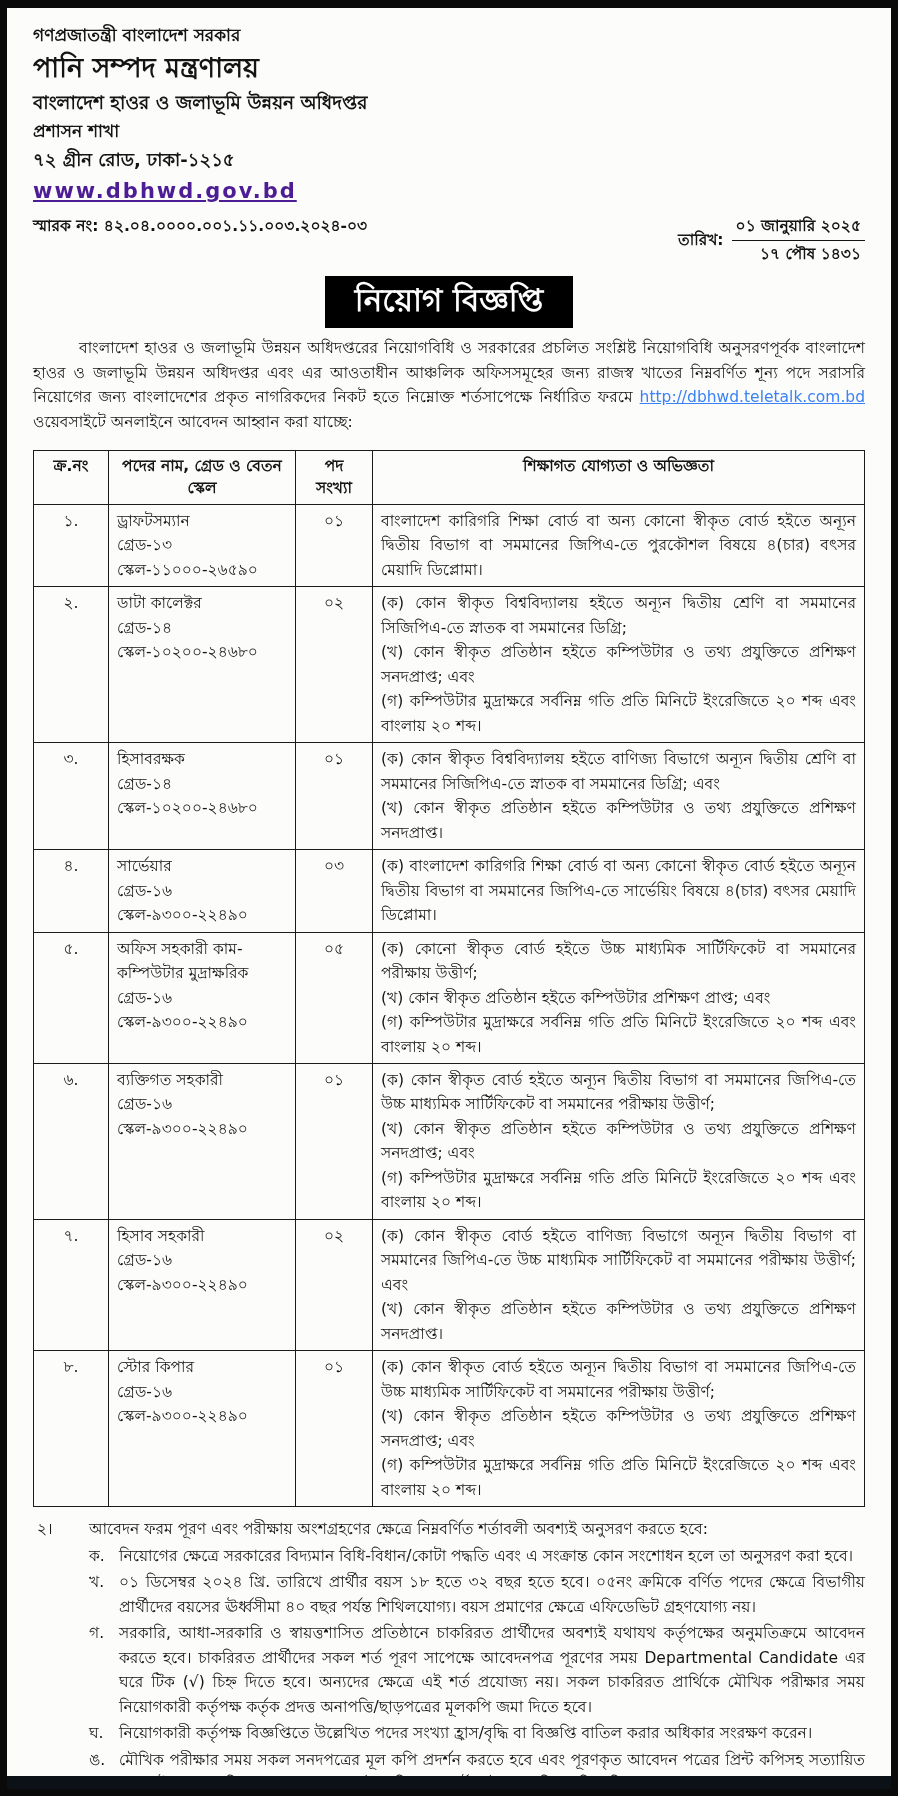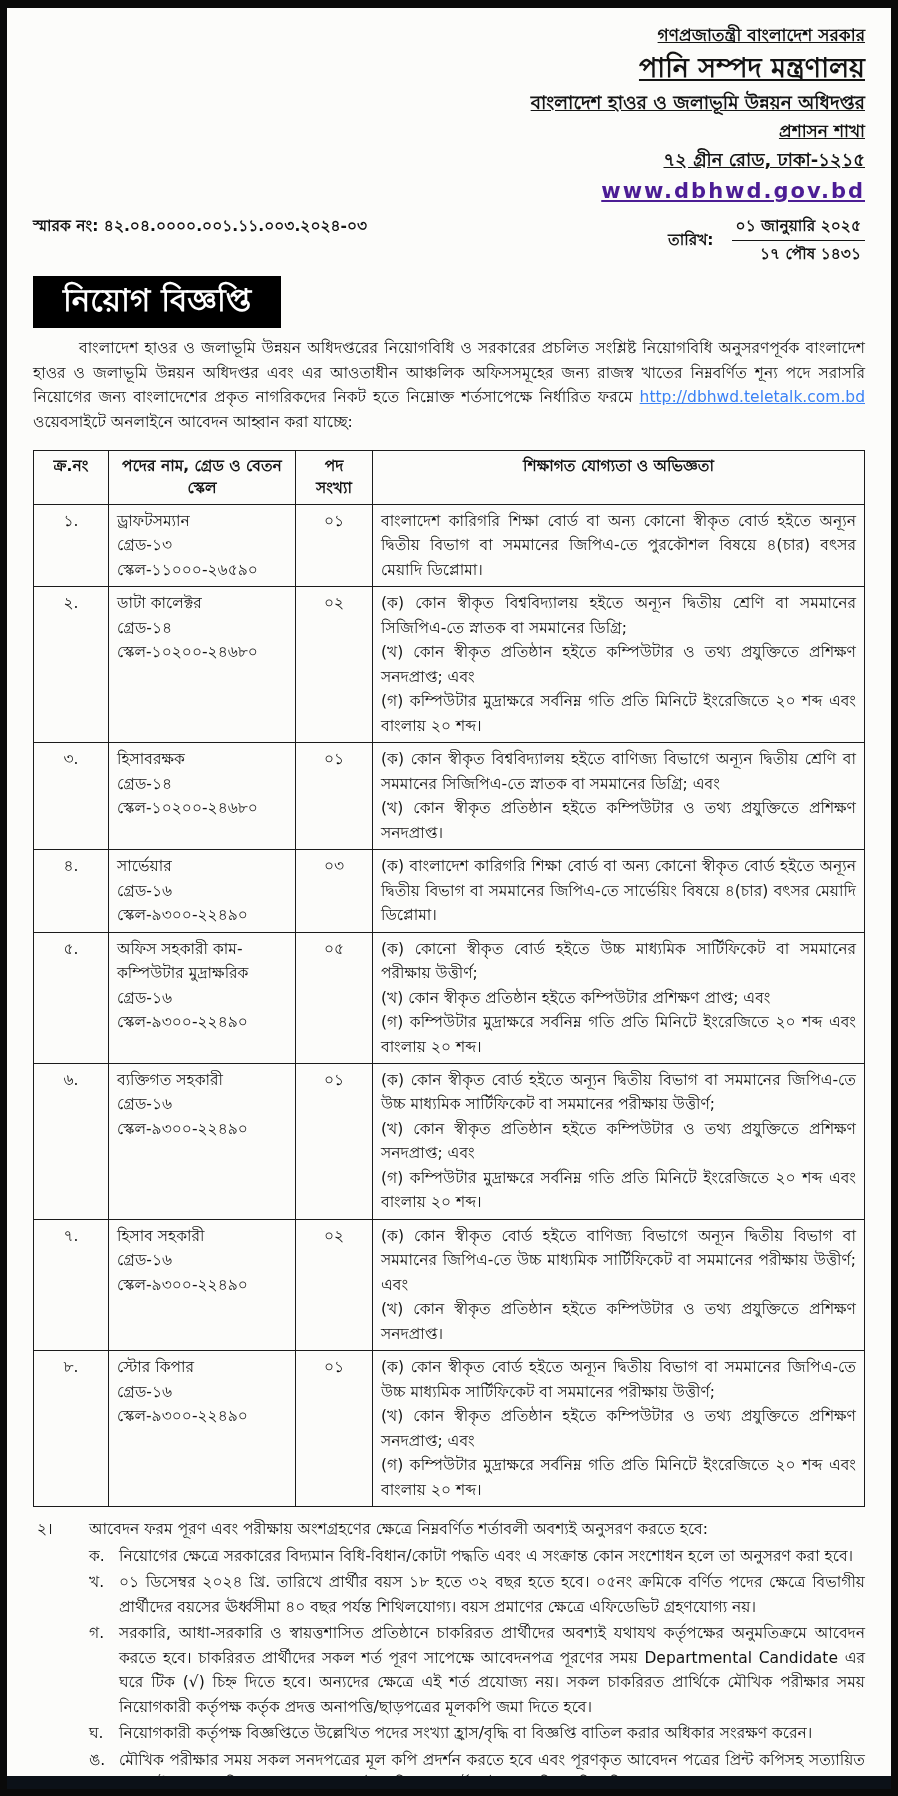--- a/index.html
+++ b/index.html
@@ -12,36 +12,36 @@
     border:7px solid #0a0a0a;
     border-top-width:8px;
     overflow:hidden;
     font-family:"DejaVu Sans","Liberation Sans",sans-serif;
     color:#141414;
     font-size:15.5px;
     line-height:1.58;
   }
   .inner{padding:14px 26px 10px 26px;}
   
-  .hdr{text-align:right;text-decoration:underline;}
+  .hdr{text-align:left;}
   .hdr .gov{font-weight:bold;font-size:17px;}
   .hdr .ministry{font-weight:bold;font-size:27px;line-height:1.25;margin-top:2px;}
   .hdr .dept{font-weight:bold;font-size:18.5px;margin-top:3px;}
   .hdr .branch{font-weight:bold;font-size:17px;margin-top:1px;}
   .hdr .addr{font-weight:bold;font-size:18px;margin-top:1px;}
   .hdr .site{font-weight:bold;font-size:21px;letter-spacing:2px;text-decoration:underline;color:#4c1d95;margin-top:1px;display:inline-block;}
   
   .memo-row{display:flex;justify-content:space-between;align-items:flex-start;margin-top:6px;}
   .memo{font-weight:bold;font-size:15.5px;}
-  .date-wrap{display:flex;gap:18px;align-items:center;font-weight:bold;font-size:15.5px;}
+  .date-wrap{display:flex;gap:8px;align-items:center;font-weight:bold;font-size:15.5px;}
   .date-stack{display:flex;flex-direction:column;text-align:right;}
   .date-top{border-bottom:1.5px solid #141414;padding:0 4px 1px 4px;}
   .date-bottom{padding:1px 4px 0 4px;}
   
-  .title-wrap{margin:10px 0 8px 0;}
+  .title-wrap{text-align:center;margin:10px 0 8px 0;}
   .title-badge{display:inline-block;background:#000;color:#fff;font-weight:bold;font-size:31px;padding:6px 30px 9px 30px;line-height:1.2;}
   
   .intro{text-align:justify;text-indent:46px;margin-top:4px;}
   .intro .lnk{font-weight:normal;text-decoration:underline;color:#3b82f6;}
   
   table.posts{border-collapse:collapse;width:100%;margin-top:8px;}
   table.posts th,table.posts td{border:1.6px solid #1b1b1b;padding:4px 8px;vertical-align:top;}
   table.posts th{font-weight:bold;text-align:center;line-height:1.45;}
   .col-sl{width:58px;text-align:center;}
   .col-name{width:170px;}

